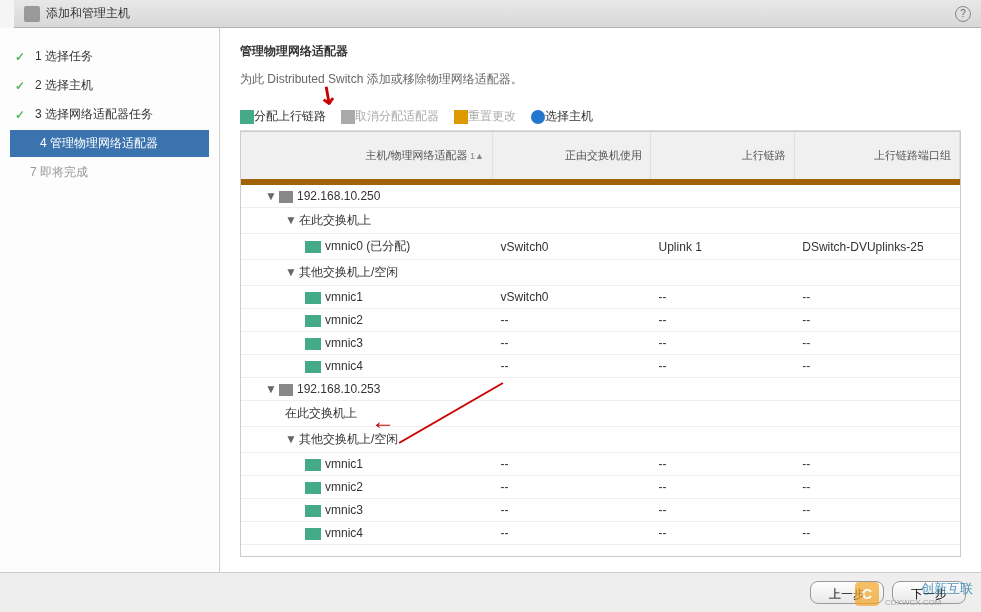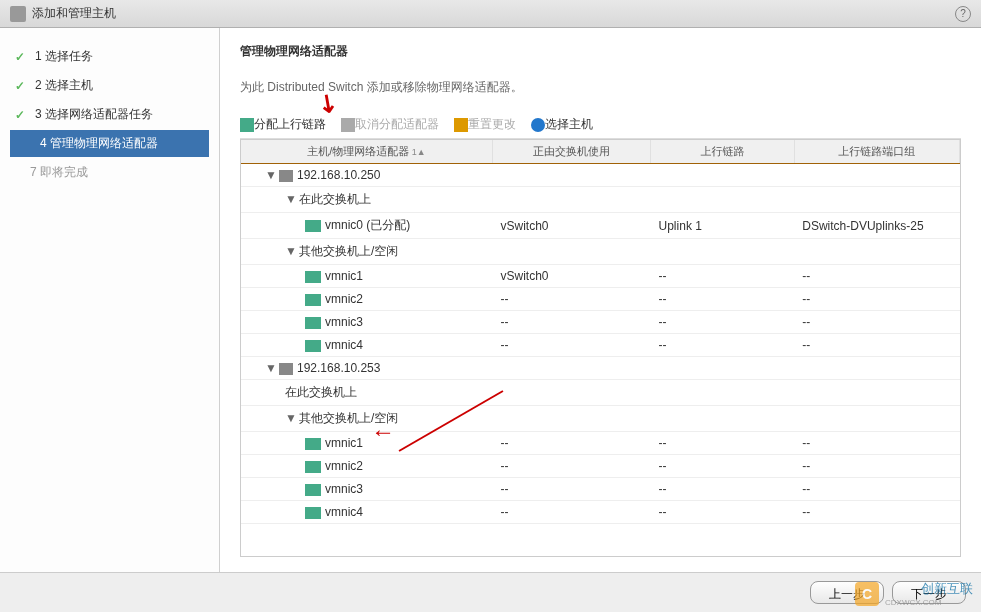--- a/index.html
+++ b/index.html
@@ -1,49 +1,49 @@
 <!DOCTYPE html>
 <html><head>
   <meta charset="utf-8">
   <style>
     * { margin: 0; padding: 0; box-sizing: border-box; font-family: "Microsoft YaHei", Arial, sans-serif; }
     body { width: 981px; height: 612px; background: #f5f5f5; font-size: 12px; color: #333; position: relative; overflow: hidden; }
     
-    .titlebar { background: linear-gradient(#e8e8e8, #d8d8d8); border-bottom: 1px solid #b0b0b0; padding: 5px 10px; display: flex; align-items: center; justify-content: space-between; height: 28px; }
+    .titlebar { background: linear-gradient(#e8e8e8, #d8d8d8); border-bottom: 1px solid #b0b0b0; padding: 5px 10px; display: flex; align-items: center; justify-content: space-between; height: 28px; margin-left: 14px; }
     .titlebar-left { display: flex; align-items: center; gap: 6px; }
     .title-icon { width: 16px; height: 16px; background: #999; border-radius: 2px; }
     .help-icon { width: 16px; height: 16px; border: 1px solid #888; border-radius: 50%; display: flex; align-items: center; justify-content: center; font-size: 10px; color: #666; }
     
     .main { display: flex; height: calc(100% - 28px - 40px); background: #fff; }
     
     .sidebar { width: 220px; border-right: 1px solid #d0d0d0; padding: 15px 0; background: #fdfdfd; }
     .step { display: flex; align-items: center; padding: 5px 15px; margin-bottom: 2px; gap: 8px; }
     .step.done .check { color: #5cb85c; font-weight: bold; }
     .step.active { background: #3b73af; color: #fff; border-radius: 0; margin: 2px 10px; padding: 5px 10px; }
     .step.pending { color: #999; padding-left: 30px; }
     .check { width: 12px; display: inline-block; }
     
     .content { flex: 1; padding: 15px 20px; display: flex; flex-direction: column; }
     .content-header { margin-bottom: 15px; }
-    .content-title { font-weight: bold; margin-bottom: 19px; font-family: Liberation Mono, monospace; }
+    .content-title { font-weight: bold; margin-bottom: 11px; font-family: Liberation Mono, monospace; }
     .content-desc { color: #666; }
     
     .toolbar { display: flex; align-items: center; gap: 15px; padding: 5px 0; border-bottom: 1px solid #ddd; position: relative; }
     .tool-btn { display: flex; align-items: center; color: #333; cursor: pointer; }
     .tool-btn.disabled { color: #aaa; }
     .tool-icon { width: 14px; height: 14px; background: #4a8; display: inline-block; }
     .tool-icon.gray { background: #aaa; }
     .tool-icon.orange { background: #d90; }
     .tool-icon.blue { background: #27c; border-radius: 50%; }
     
     .arrow { position: absolute; color: #c00; font-size: 24px; pointer-events: none; z-index: 10; font-weight: bold; }
     
     .table-wrap { flex: 1; border: 1px solid #ccc; overflow: auto; background: #fff; }
     table { width: 100%; border-collapse: collapse; }
-    th { background: #f0f0f0; border-bottom: 1px solid #a16207; border-right: 1px solid #e0e0e0; padding: 4px 8px; text-align: center; font-weight: normal; color: #555; font-size: 11px; }
+    th { background: #f0f0f0; border-bottom: 6px solid #a16207; border-right: 1px solid #e0e0e0; padding: 16px 8px; text-align: right; font-weight: normal; color: #555; font-size: 11px; }
     th.sorted::after { content: " 1▲"; font-size: 9px; color: #888; }
     td { padding: 4px 8px; border-bottom: 1px solid #eee; font-size: 12px; }
     tr.selected td { background: #b3e0ff; }
     .tree-indent-1 { padding-left: 24px !important; }
     .tree-indent-2 { padding-left: 44px !important; }
     .tree-indent-3 { padding-left: 64px !important; }
     .expand { display: inline-block; width: 10px; color: #666; margin-right: 4px; }
     .host-icon { display: inline-block; width: 14px; height: 12px; background: #888; margin-right: 4px; vertical-align: middle; }
     .nic-icon { display: inline-block; width: 16px; height: 12px; background: #4a8; margin-right: 4px; vertical-align: middle; }
     

